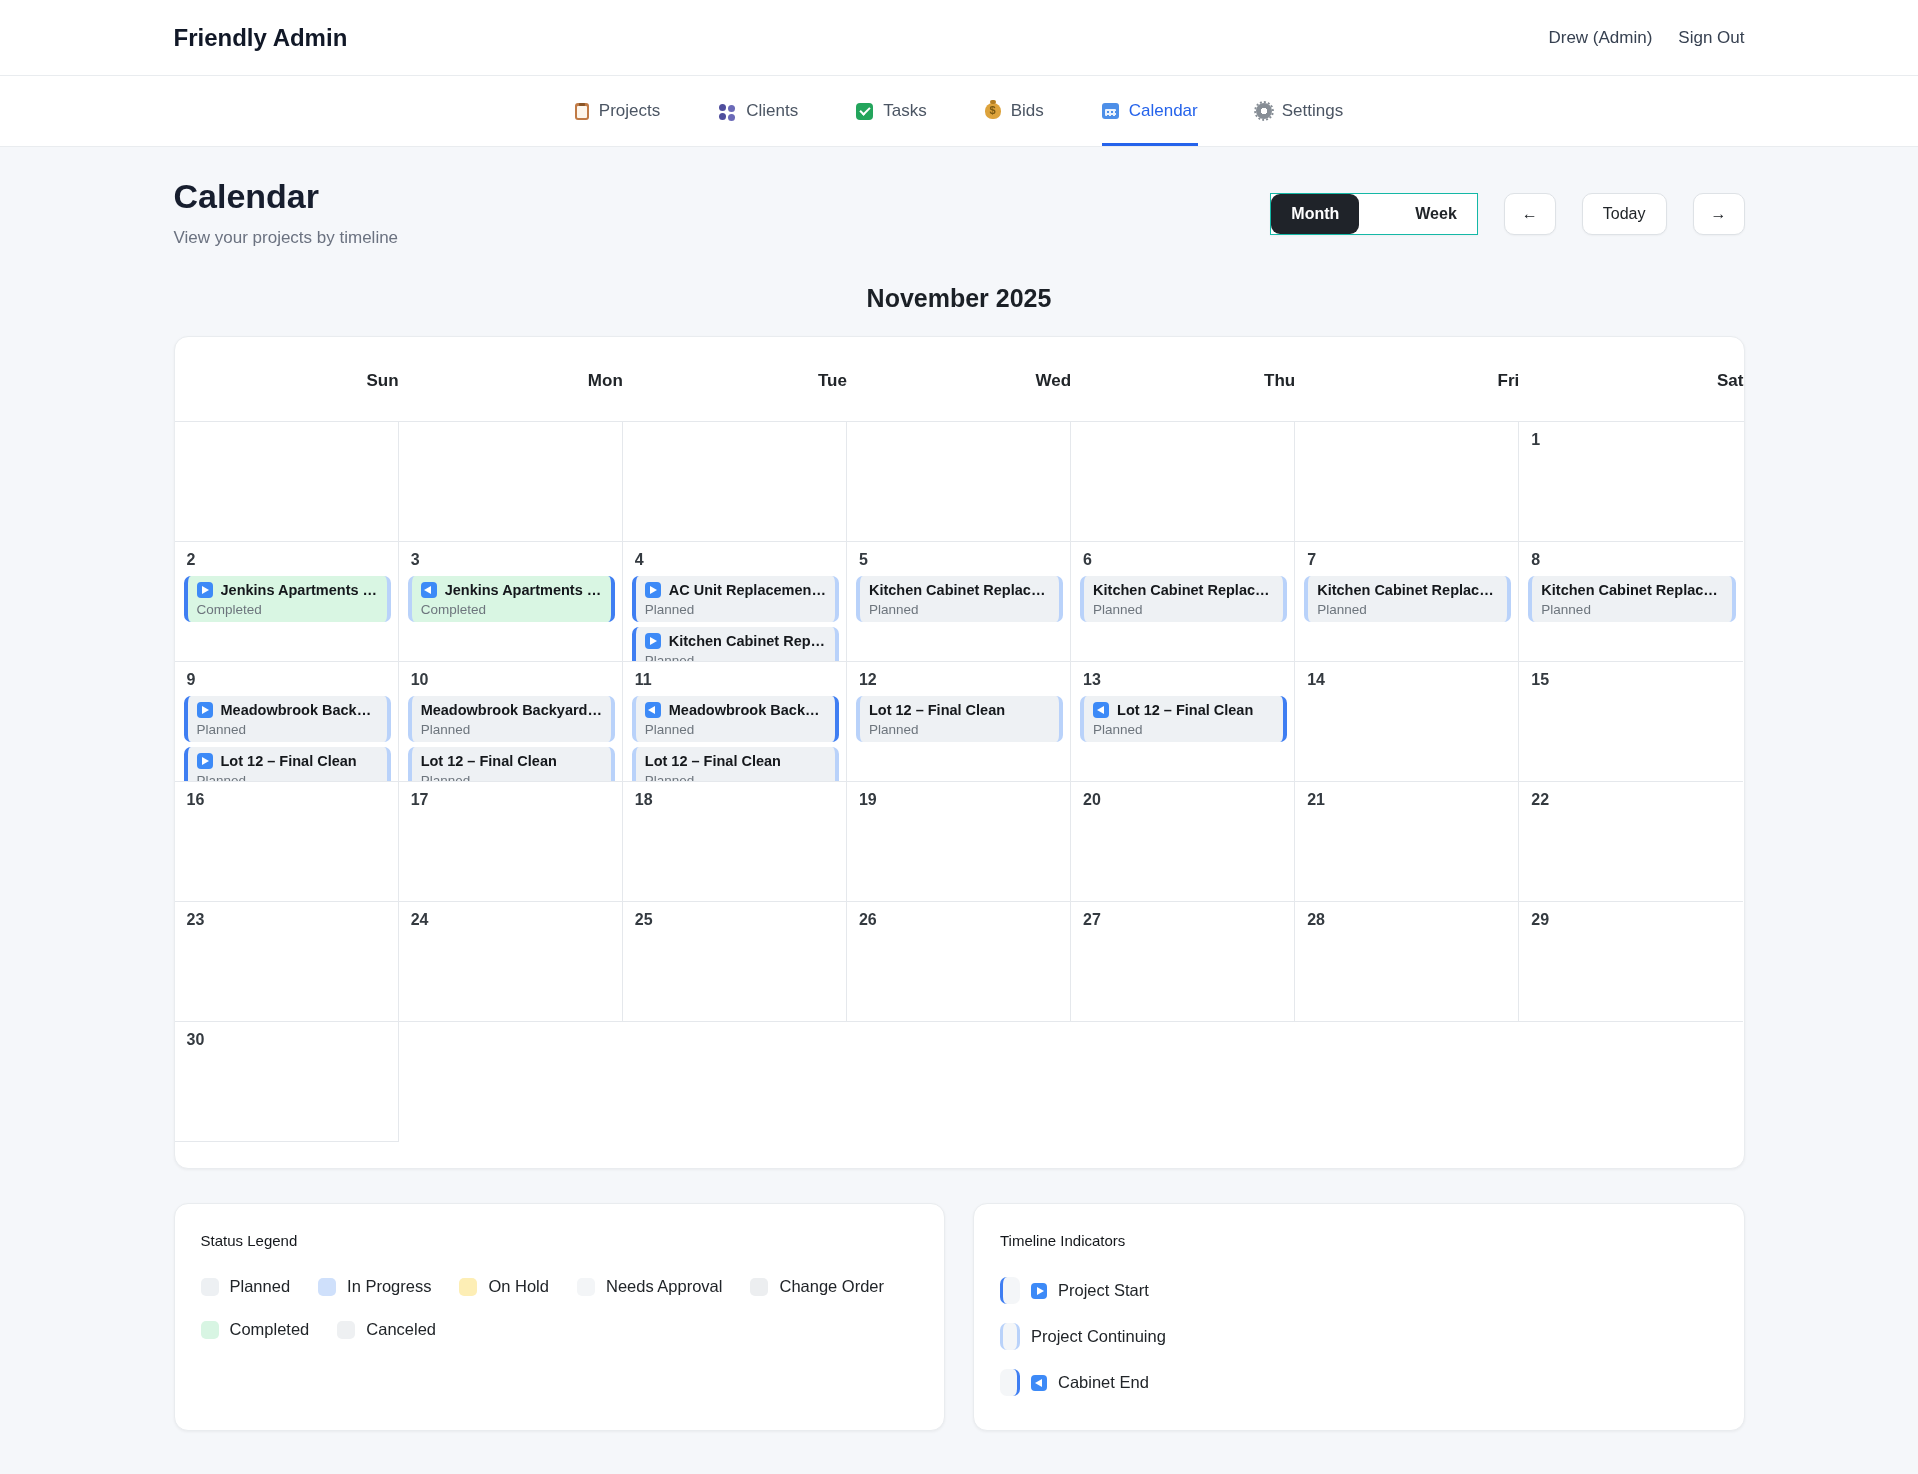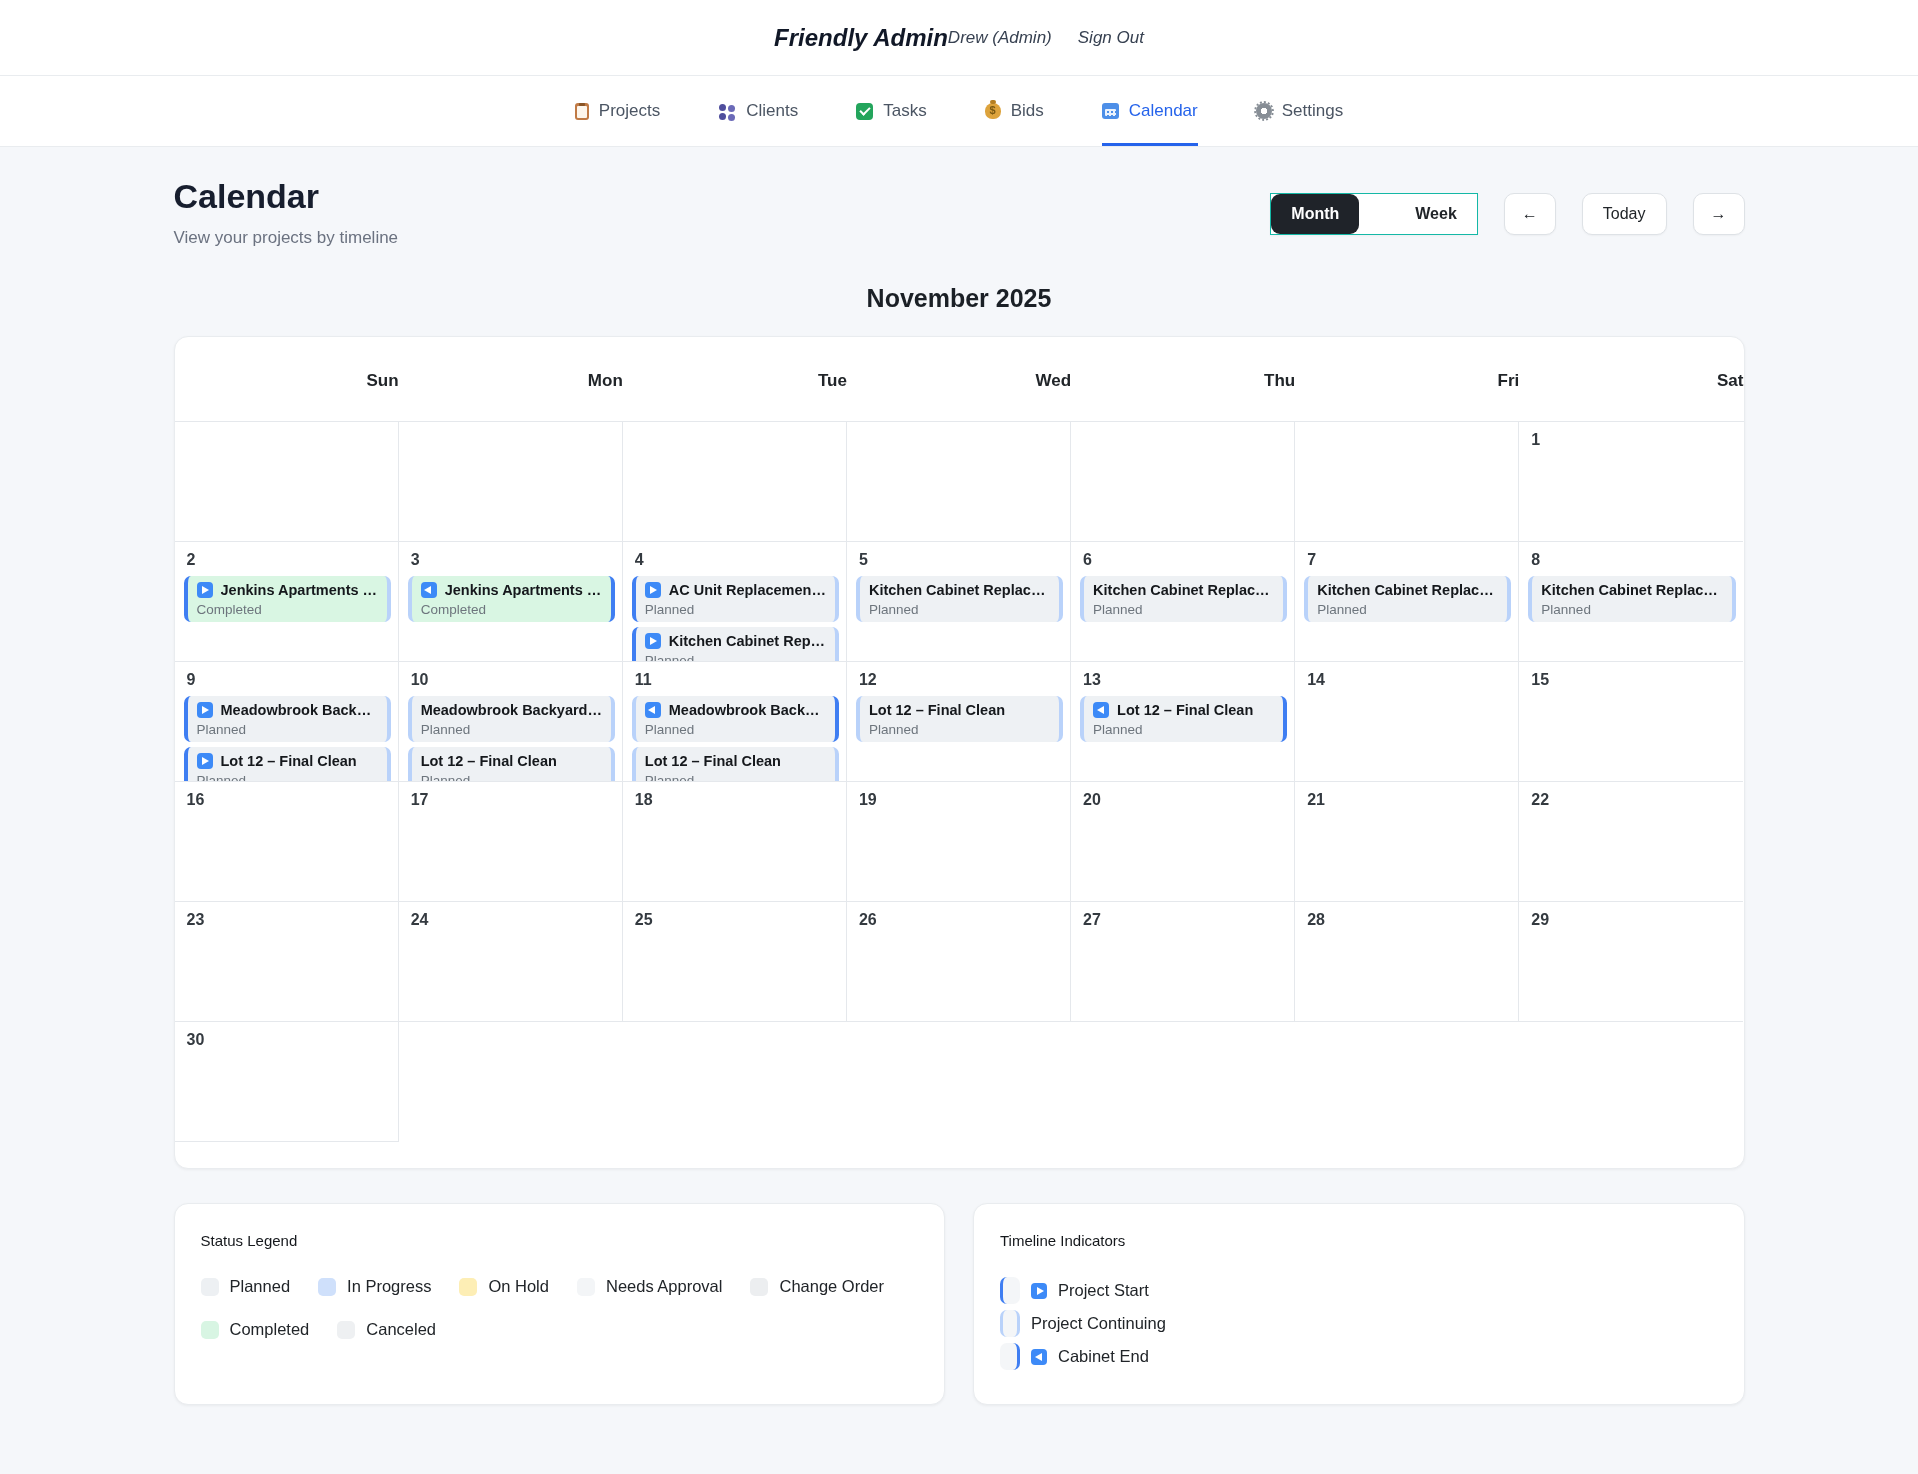--- a/index.html
+++ b/index.html
@@ -8,21 +8,21 @@
     width: 1918px; height: 1474px;
     background: #f5f7fa;
     font-family: "Liberation Sans", sans-serif;
     color: #212529;
     overflow: hidden;
   }
   .container { width: 1571px; margin: 0 auto; }
 
   
   .topbar { background: #fff; border-bottom: 1px solid #e9ecef; height: 76px; }
-  .topbar-inner { display: flex; align-items: center; justify-content: center; height: 100%; font-style: italic; }
+  .topbar-inner { display: flex; align-items: center; justify-content: space-between; height: 100%; }
   .brand { font-size: 24px; font-weight: 700; color: #111827; }
   .topbar-right { display: flex; align-items: center; gap: 26px; font-size: 17px; color: #374151; }
   .signout { cursor: pointer; }
 
   
   .navbar { background: #fff; border-bottom: 1px solid #e9ecef; height: 71px; }
   .nav-tabs { display: flex; justify-content: center; gap: 58px; height: 100%; }
   .tab { display: flex; align-items: center; gap: 10px; font-size: 17px; color: #4b5563;
          height: 100%; cursor: pointer; border-bottom: 3px solid transparent; padding-top: 3px; }
   .tab.active { color: var(--accent); border-bottom-color: var(--accent); }
@@ -82,21 +82,21 @@
   .tri-right { width: 0; height: 0; border-left: 7px solid #fff; border-top: 4px solid transparent; border-bottom: 4px solid transparent; margin-left: 2px; }
   .tri-left { width: 0; height: 0; border-right: 7px solid #fff; border-top: 4px solid transparent; border-bottom: 4px solid transparent; margin-right: 2px; }
 
   
   .panels { display: flex; gap: 28px; margin-top: 34px; }
   .panel { flex: 1; background: #fff; border: 1px solid #e9ecef; border-radius: 14px; padding: 28px 26px 34px; box-shadow: 0 1px 3px rgba(0,0,0,.05); }
   .panel-title { font-size: 15px; font-weight: 400; color: #15181c; margin: 0 0 28px; }
   .legend-items { display: flex; flex-wrap: wrap; column-gap: 28px; row-gap: 24px; }
   .leg-item { display: flex; align-items: center; gap: 11px; font-size: 16.5px; color: #212529; }
   .swatch { width: 18px; height: 18px; border-radius: 5px; flex: none; }
-  .tl-items { display: flex; flex-direction: column; gap: 6px; }
+  .tl-items { display: flex; flex-direction: column; gap: 19px; }
   .tl-item { display: flex; align-items: center; gap: 11px; font-size: 16.5px; color: #212529; }
   .pill { width: 20px; height: 27px; border-radius: 7px; background: #f4f6f8; flex: none;
           border-left: 3px solid transparent; border-right: 3px solid transparent; }
   .pill.edge-start { border-left-color: var(--edge-strong); }
   .pill.edge-continuing { border-left-color: var(--edge-soft); border-right-color: var(--edge-soft); }
   .pill.edge-end { border-right-color: var(--edge-strong); }
 
   :root { --accent:#2563eb; --edge-strong:#3f7ef2; --edge-soft:#b9d2fa; --grid-line:#e5e8ec;
           --ev-planned:#eef1f4; --ev-completed:#d9f6e3; }
 </style>

